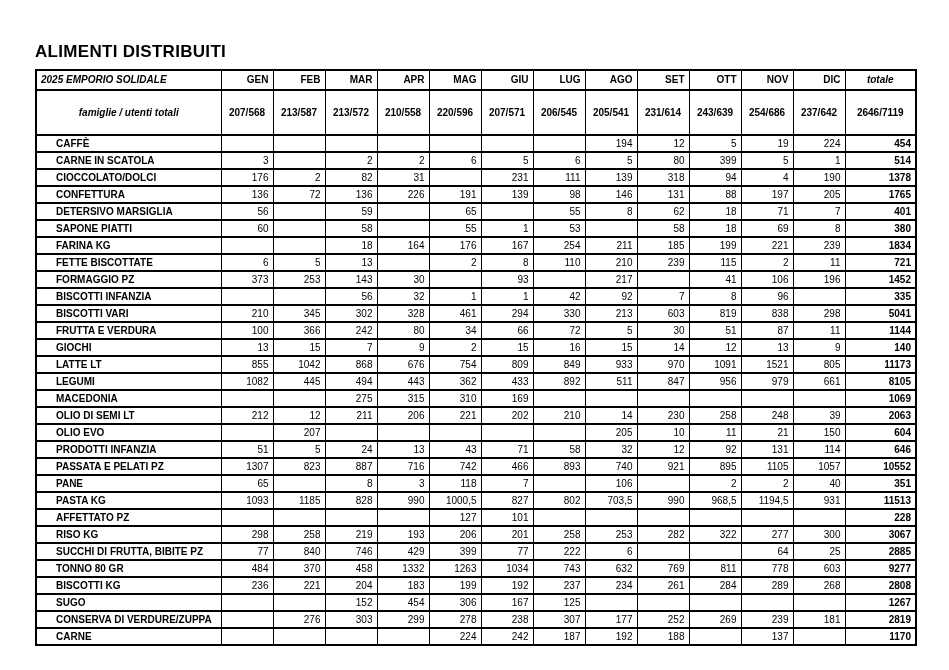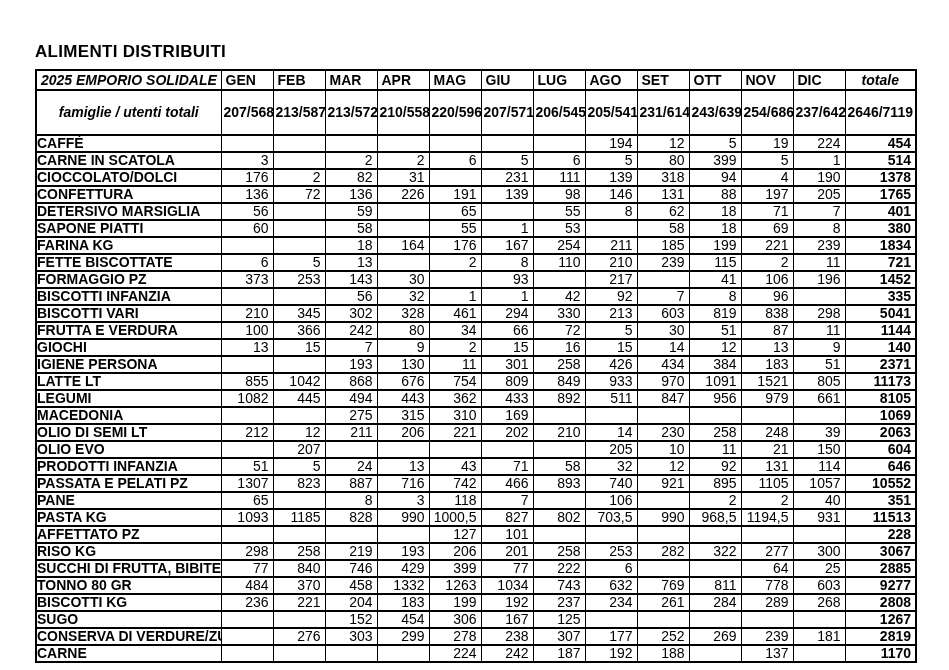--- a/index.html
+++ b/index.html
@@ -6,35 +6,35 @@
   body {
     width:949px; height:670px; overflow:hidden;
     font-family:"Liberation Sans", sans-serif; color:#000;
   }
   .page { padding:42px 0 0 35px; }
   h1.title {
     font-size:17px; font-weight:bold; margin:0 0 7px 0; letter-spacing:0.3px;
   }
   table.grid {
     border-collapse:collapse; table-layout:fixed;
-    width:880px; font-size:14px; border:2px solid #000;
+    width:880px; font-size:10px; border:2px solid #000;
   }
   .grid th, .grid td {
     border:1px solid #000; border-top:2px solid #000; border-bottom:2px solid #000;
     padding:1px 4px; height:13px; line-height:13px;
     overflow:hidden; white-space:nowrap;
   }
   .grid thead th { height:16px; line-height:16px; }
   th.corner   { text-align:left;  font-weight:bold; font-style:italic; }
-  th.month    { text-align:left; font-weight:bold;margin-top:15px; }
+  th.month    { text-align:right; font-weight:bold;margin-top:15px; }
   th.total-h  { text-align:center; font-weight:bold; font-style:italic; }
   td.fam-label{ text-align:center;  font-weight:bold; font-style:italic; }
   td.fam-val  { text-align:center; font-weight:bold; padding:1px 2px;margin-top:16px; }
   td.fam-tot  { text-align:center; font-weight:bold; padding:15px 2px; }
-  td.rowlabel { text-align:left;  font-weight:bold; padding-left:0; }
+  td.rowlabel { text-align:left;  font-weight:bold; padding-left:19px; }
   td.num      { text-align:right; }
   td.tot      { text-align:right; font-weight:bold; }
 </style>
 </head>
 <body>
 
 <div class="page">
   <h1 class="title">ALIMENTI DISTRIBUITI</h1>
   <table class="grid">
     <colgroup>
@@ -290,36 +290,20 @@
           <td class="num">15</td>
           <td class="num">16</td>
           <td class="num">15</td>
           <td class="num">14</td>
           <td class="num">12</td>
           <td class="num">13</td>
           <td class="num">9</td>
           <td class="tot">140</td>
         </tr>
         <tr>
-          <td class="rowlabel">IGIENE PERSONA</td>
-          <td class="num"></td>
-          <td class="num"></td>
-          <td class="num">193</td>
-          <td class="num">130</td>
-          <td class="num">11</td>
-          <td class="num">301</td>
-          <td class="num">258</td>
-          <td class="num">426</td>
-          <td class="num">434</td>
-          <td class="num">384</td>
-          <td class="num">183</td>
-          <td class="num">51</td>
-          <td class="tot">2371</td>
-        </tr>
-        <tr>
           <td class="rowlabel">LATTE LT</td>
           <td class="num">855</td>
           <td class="num">1042</td>
           <td class="num">868</td>
           <td class="num">676</td>
           <td class="num">754</td>
           <td class="num">809</td>
           <td class="num">849</td>
           <td class="num">933</td>
           <td class="num">970</td>

